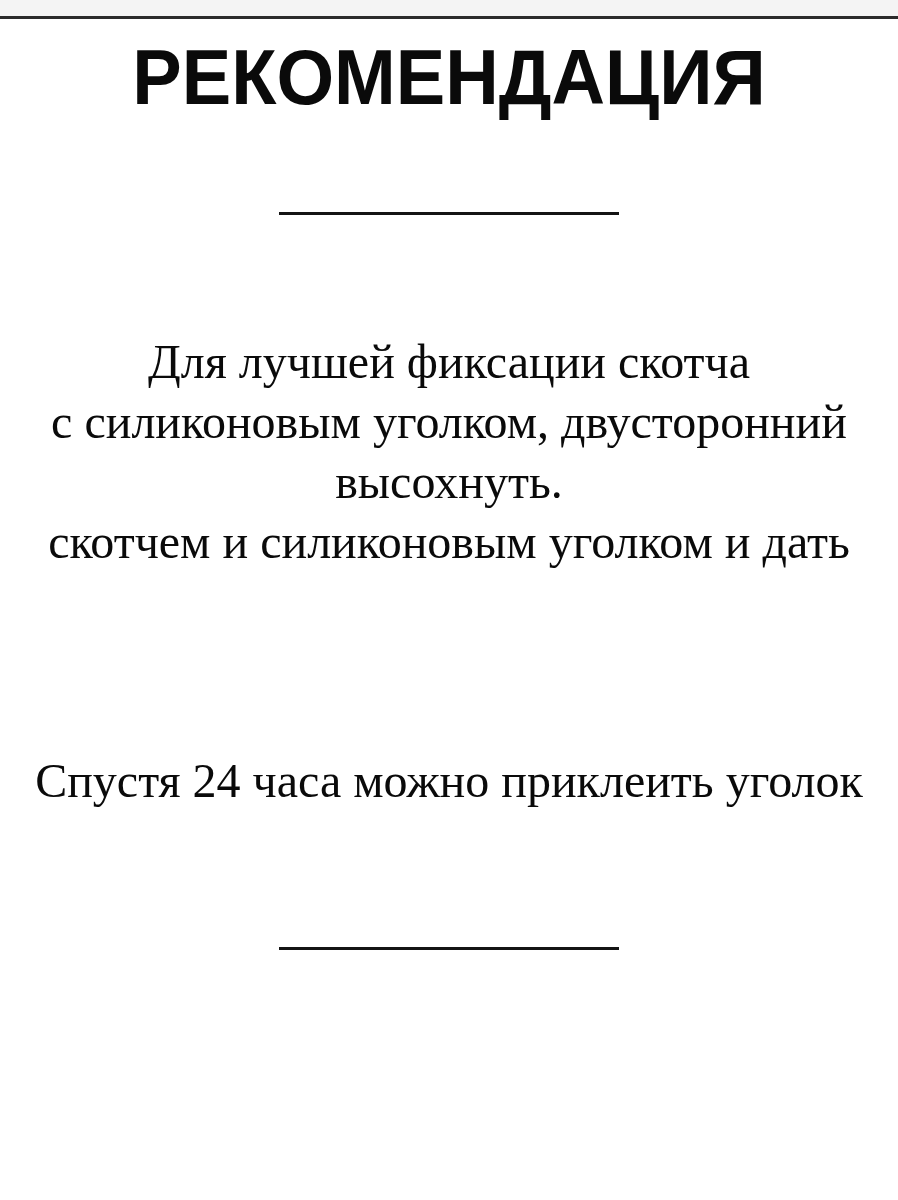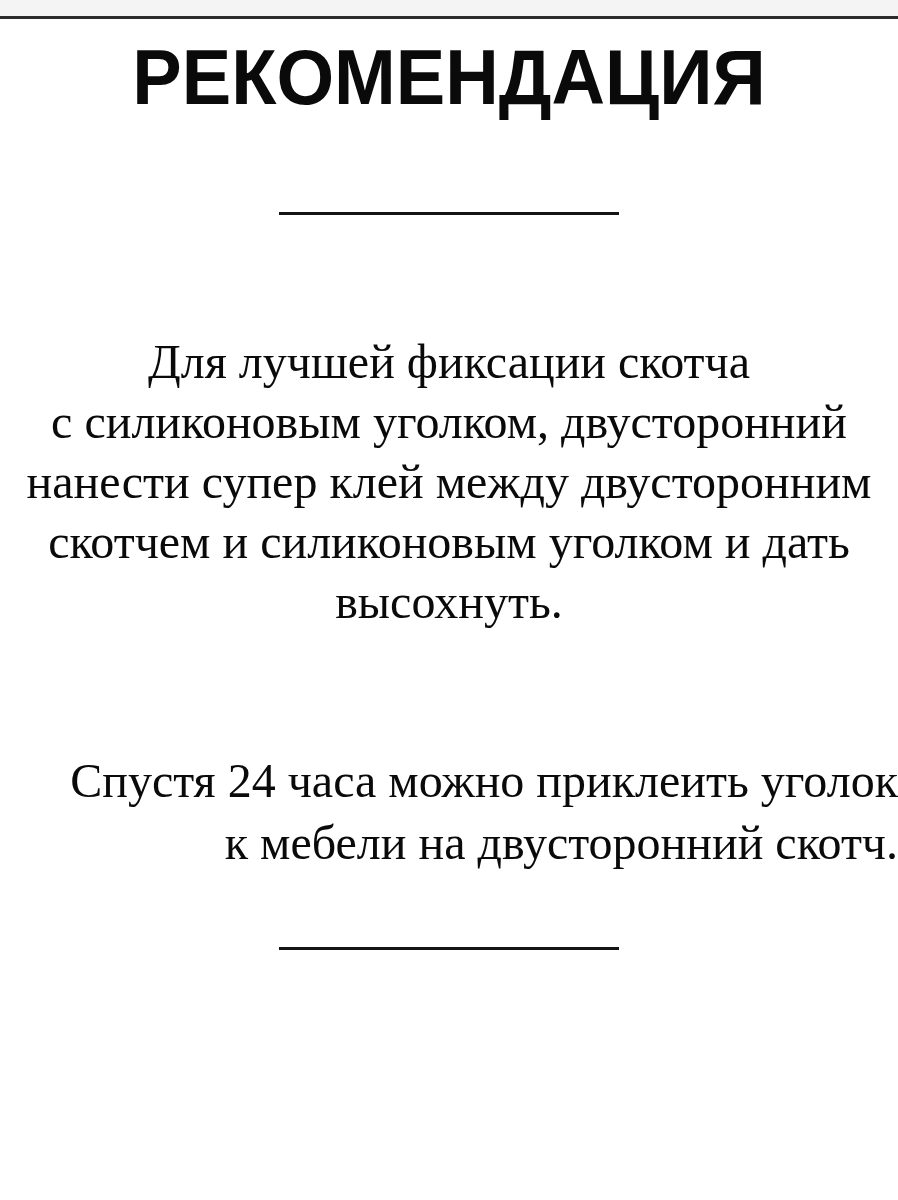--- a/index.html
+++ b/index.html
@@ -56,41 +56,39 @@
     text-align:center;
     font-size:48px;
     color:var(--ink);
   }
   .para .line{
     line-height:60px;
     white-space:nowrap;
   }
   .para-1{top:316px;}
   .para-2{top:734px;}
-  .para-2 .line{line-height:62px;text-align:right;}
+  .para-2 .line{line-height:62px;}
 </style>
 </head>
 <body>
 
 <div class="page">
 
   <div class="top-strip"></div>
 
   <h1 class="title">РЕКОМЕНДАЦИЯ</h1>
 
   <div class="divider divider-top"></div>
 
   <div class="para para-1">
     <div class="line">Для лучшей фиксации скотча</div>
     <div class="line">с силиконовым уголком, двусторонний</div>
-    <div class="line">нанести супер клей между двусторонним</div>
+    <div class="line">высохнуть.</div>
     <div class="line">скотчем и силиконовым уголком и дать</div>
-    <div class="line">высохнуть.</div>
   </div>
 
   <div class="para para-2">
     <div class="line">Спустя 24 часа можно приклеить уголок</div>
-    <div class="line">к мебели на двусторонний скотч.</div>
   </div>
 
   <div class="divider divider-bottom"></div>
 
 </div>
 
 </body></html>

